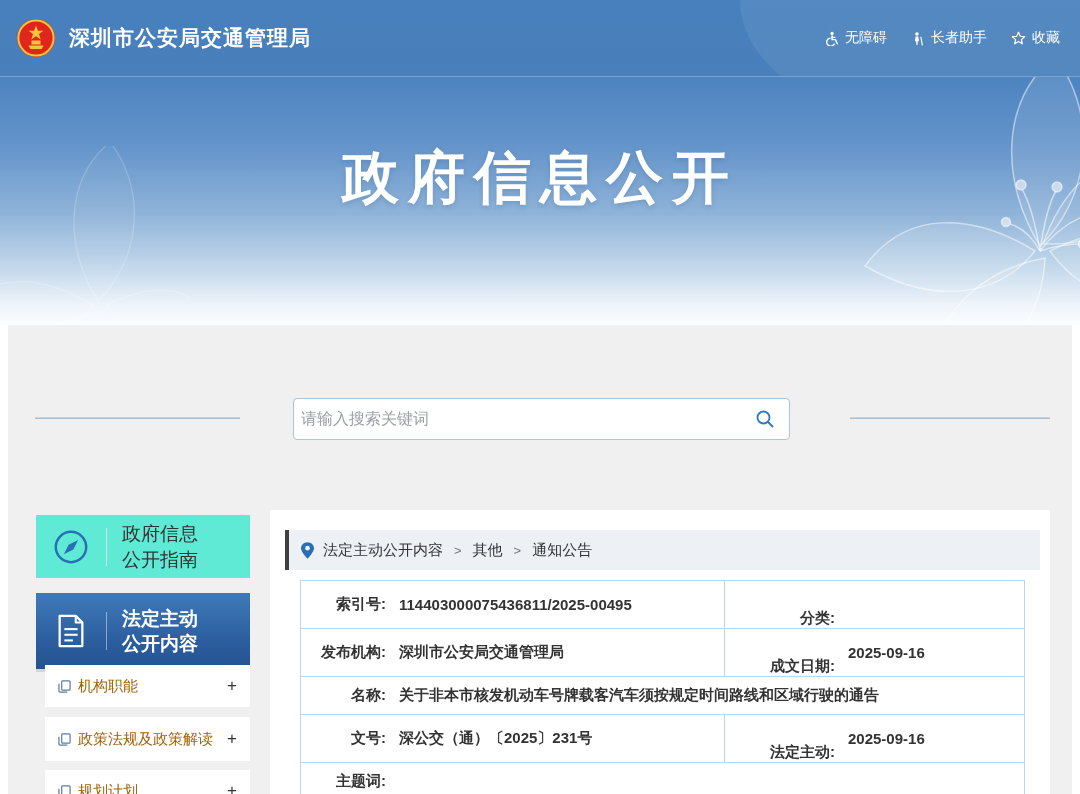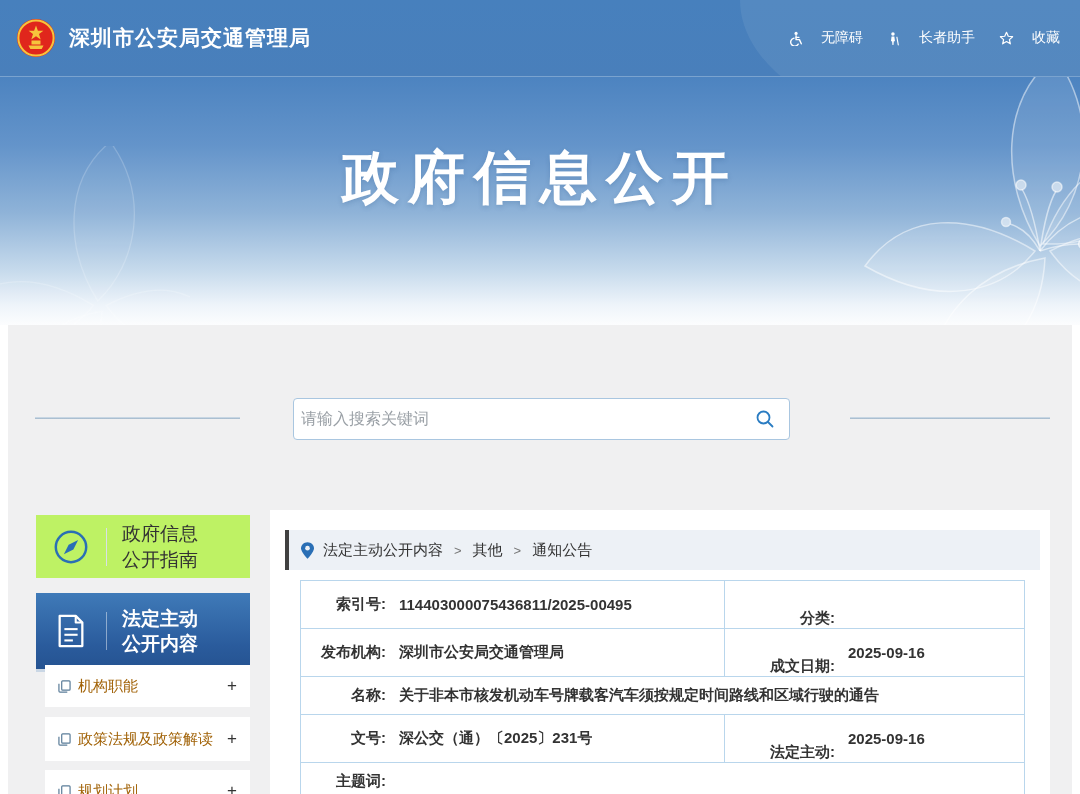--- a/index.html
+++ b/index.html
@@ -9,21 +9,21 @@
   
   .header{position:absolute;left:0;top:0;width:1080px;height:76px;
     background:linear-gradient(180deg,#4780bd 0%,#497fbb 100%);
     border-bottom:1px solid rgba(255,255,255,.28);z-index:5;overflow:hidden;}
   .header-deco{position:absolute;right:-90px;top:-130px;width:430px;height:260px;border-radius:50%;
     background:rgba(255,255,255,.07);}
   .header-inner{position:relative;display:flex;align-items:center;height:100%;padding:0 16px;box-sizing:border-box;}
   .emblem{width:40px;height:40px;margin-right:13px;flex-shrink:0;}
   .site-title{color:#fff;font-size:21px;font-weight:bold;letter-spacing:1px;cursor:pointer;}
   .header-links{margin-left:auto;display:flex;align-items:center;gap:24px;padding-right:4px;}
-  .header-link{display:flex;align-items:center;gap:18px;color:#fff;font-size:14px;cursor:pointer;white-space:nowrap;}
+  .header-link{display:flex;align-items:center;gap:6px;color:#fff;font-size:14px;cursor:pointer;white-space:nowrap;}
 
   
   .banner{position:absolute;left:0;top:76px;width:1080px;height:249px;overflow:hidden;
     background:linear-gradient(180deg,#4c83c0 0%,#6494ca 28%,#8fb3d8 55%,#c6daec 78%,#eef4fa 92%,#fcfdfe 100%);}
   .banner-title{position:absolute;left:0;top:64px;width:100%;text-align:center;color:#fff;
     font-size:57px;font-weight:bold;letter-spacing:9px;text-shadow:0 2px 5px rgba(40,80,130,.22);}
   .flower{position:absolute;pointer-events:none;}
   .flower-right{right:-60px;top:-15px;}
   .flower-left{left:-70px;top:70px;opacity:.45;}
 
@@ -35,21 +35,21 @@
   .line-right{left:842px;top:92px;width:200px;}
 
   .search-box{position:absolute;left:285px;top:73px;width:495px;height:40px;background:#fff;
     border:1px solid #a9c6e0;border-radius:4px;display:flex;align-items:center;}
   .search-input{flex:1;border:none;outline:none;padding:0 7px;font-size:16px;color:#333;
     background:transparent;font-family:inherit;}
   .search-input::placeholder{color:#9aa0a6;}
   .search-btn{width:48px;height:100%;display:flex;justify-content:center;align-items:center;cursor:pointer;}
 
   
-  .side-item{position:absolute;left:28px;width:214px;background:#bef264;display:flex;align-items:center;cursor:pointer;}
+  .side-item{position:absolute;left:28px;width:214px;background:#5eead4;display:flex;align-items:center;cursor:pointer;}
   .side-guide{top:190px;height:63px;}
   .side-active{top:268px;height:76px;background:linear-gradient(180deg,#3f7ab8 0%,#2a5b9c 70%,#255391 100%);
     box-shadow:0 3px 0 rgba(155,185,215,.45);}
   .side-icon-box{width:70px;display:flex;justify-content:center;align-items:center;flex-shrink:0;}
   .side-divider{width:1px;height:38px;background:#d9e0e7;flex-shrink:0;}
   .side-active .side-divider{background:rgba(255,255,255,.45);}
   .side-label{flex:1;padding-left:15px;font-size:19px;color:#333;line-height:1.32;}
   .side-active .side-label{color:#fff;font-weight:bold;}
 
   .sub-item{position:absolute;left:37px;width:205px;height:42px;background:#fff;display:flex;

